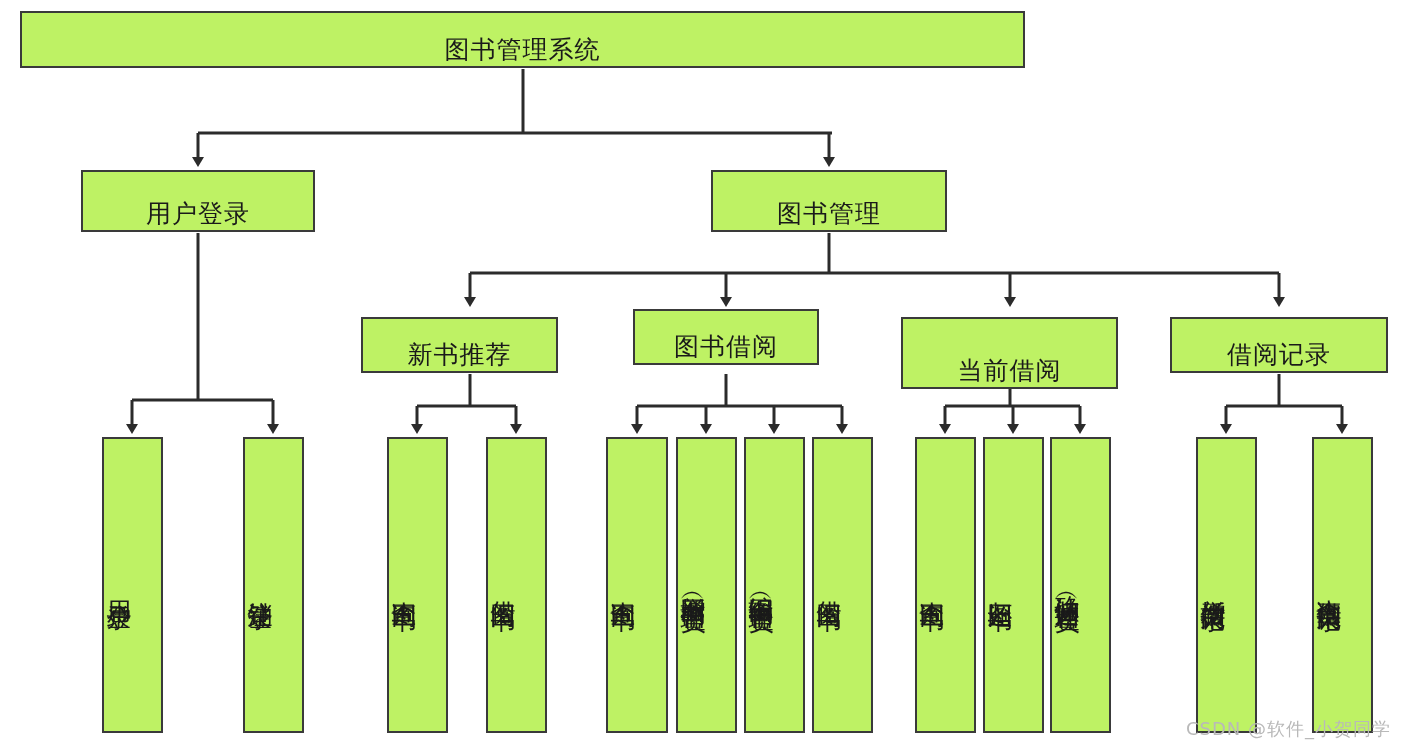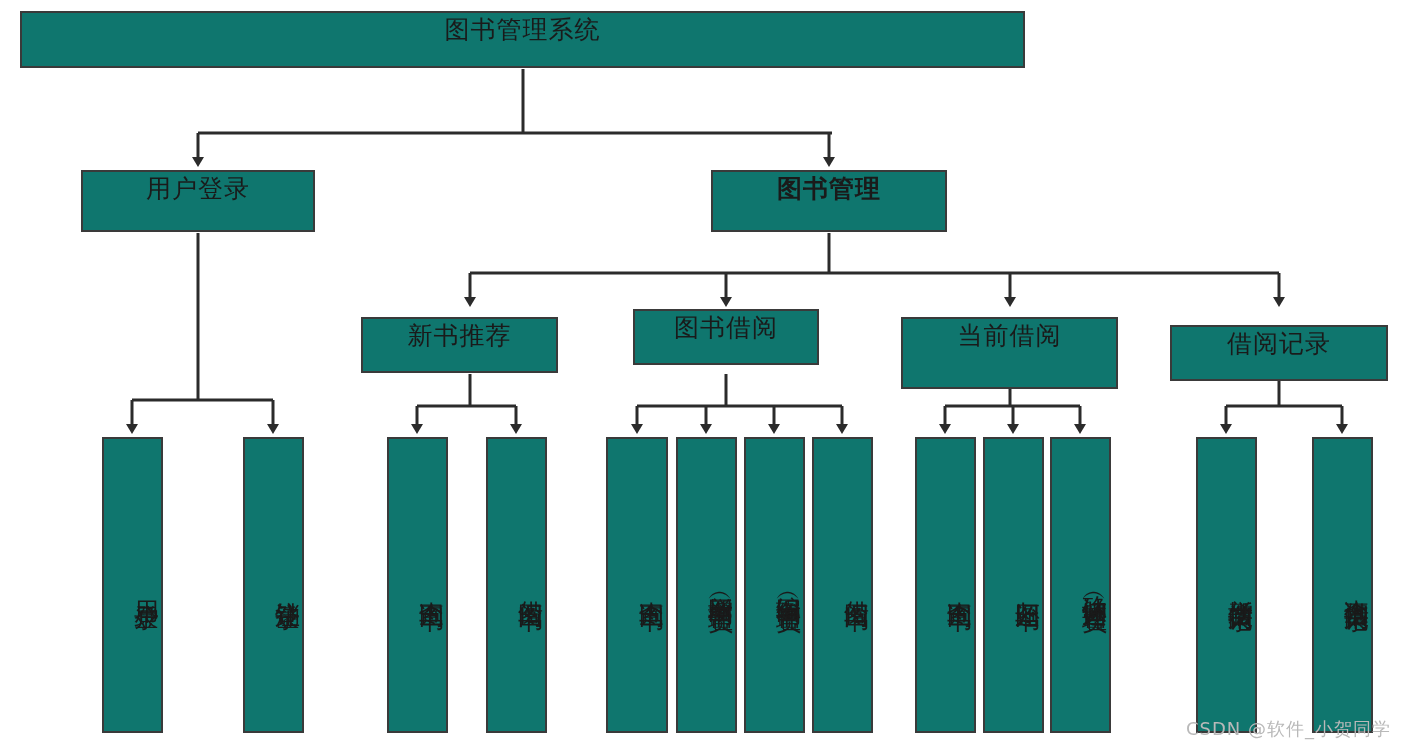--- a/index.html
+++ b/index.html
@@ -1,20 +1,20 @@
 <!DOCTYPE html>
 <html><head>
 <meta charset="utf-8">
 <style>
   html,body{margin:0;padding:0;background:#ffffff;}
   body{font-family:"DejaVu Sans","Liberation Sans",sans-serif;}
   #stage{position:relative;width:1405px;height:747px;background:#fff;overflow:hidden;}
   svg#edges{position:absolute;left:0;top:0;width:1405px;height:747px;}
-  .node{position:absolute;box-sizing:border-box;background:#0f766e;
-        border:2.5px solid #3a3a3a;display:flex;align-items:flex-start;justify-content:center;
+  .node{position:absolute;box-sizing:border-box;background:#bef264;
+        border:2.5px solid #3a3a3a;display:flex;align-items:flex-end;justify-content:center;
         color:#1a1a1a;}
   .node.h{font-size:25px;letter-spacing:1px;}
   .node.v{writing-mode:vertical-rl;text-orientation:upright;font-size:25px;
           line-height:1.18;letter-spacing:2px;padding:6px 0;}
   .node.v span{display:block;}
   .watermark{position:absolute;right:14px;bottom:6px;font-size:18px;color:#b9b9b9;
              letter-spacing:1px;white-space:nowrap;margin-left:35px;}
 </style>
 </head>
 <body>
@@ -71,34 +71,34 @@
     </g>
   </svg>
 
   <div class="node h" style="left:20px;top:11px;width:1005px;height:57px;">
     <span>图书管理系统</span>
   </div>
 
   <div class="node h" style="left:81px;top:170px;width:234px;height:62px;">
     <span>用户登录</span>
   </div>
-  <div class="node h" style="left:711px;top:170px;width:236px;height:62px;font-weight:bold;">
+  <div class="node h" style="left:711px;top:170px;width:236px;height:62px;">
     <span>图书管理</span>
   </div>
 
   <div class="node h" style="left:361px;top:317px;width:197px;height:56px;">
     <span>新书推荐</span>
   </div>
   <div class="node h" style="left:633px;top:309px;width:186px;height:56px;">
     <span>图书借阅</span>
   </div>
   <div class="node h" style="left:901px;top:317px;width:217px;height:72px;">
     <span>当前借阅</span>
   </div>
-  <div class="node h" style="left:1170px;top:317px;width:218px;height:56px;margin-top:8px;">
+  <div class="node h" style="left:1170px;top:317px;width:218px;height:56px;">
     <span>借阅记录</span>
   </div>
 
   <div class="node v" style="left:102px;top:437px;width:61px;height:296px;">
     <span>用户登录</span>
   </div>
   <div class="node v" style="left:243px;top:437px;width:61px;height:296px;">
     <span>注销登录</span>
   </div>
 

